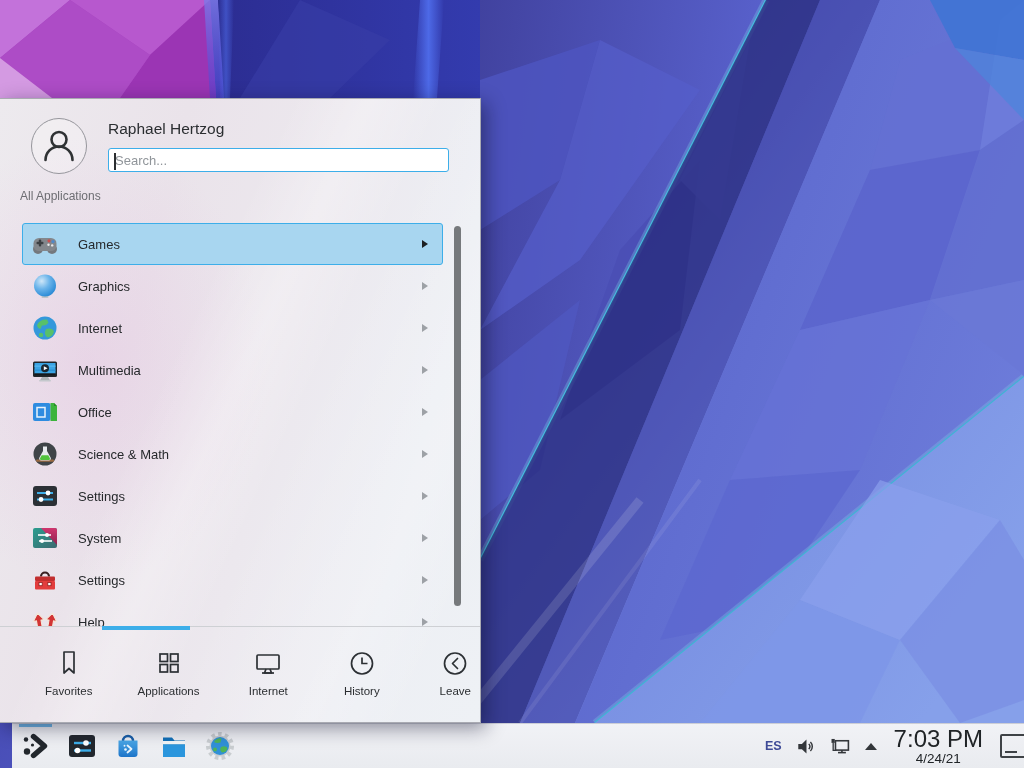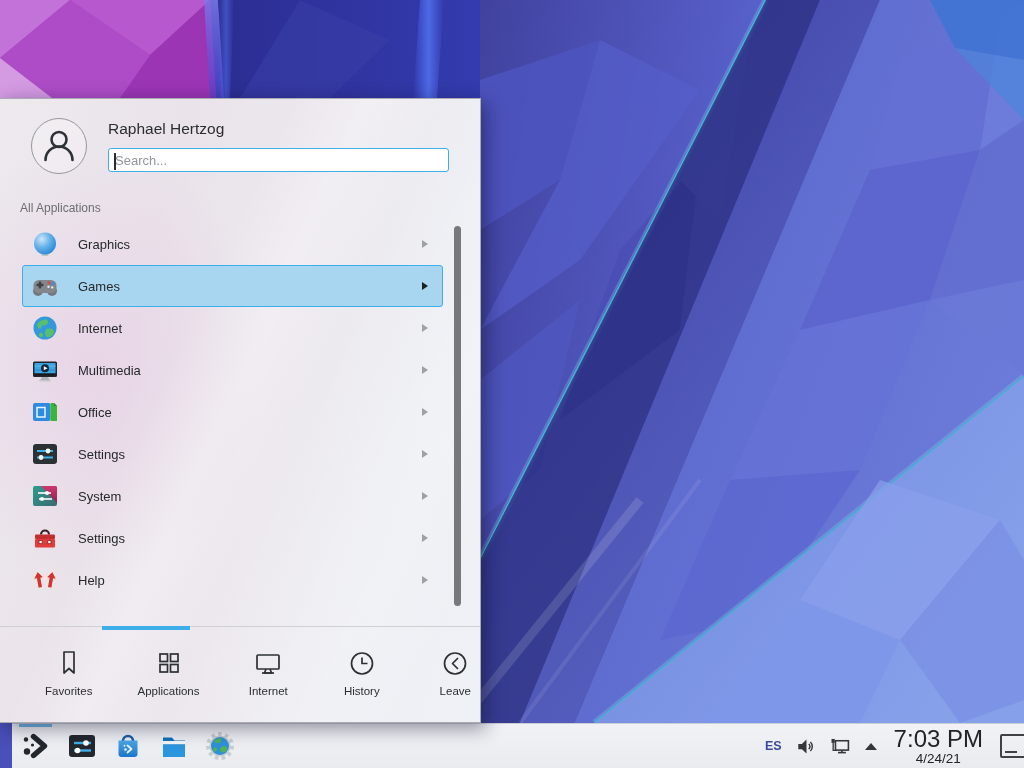--- a/index.html
+++ b/index.html
@@ -32,21 +32,21 @@
   .search-wrap { position:absolute; left:108px; top:49px; width:341px; height:24px; }
   .search-wrap input {
     width:100%; height:100%; box-sizing:border-box;
     border:1px solid #3daee9; border-radius:3px; background:#fff;
     font-family:"Liberation Sans", sans-serif; font-size:13px; color:#2b2e31;
     padding:0 6px; outline:none;
   }
   .search-wrap input::placeholder { color:#90959a; }
   .text-caret { position:absolute; left:6px; top:5px; width:1.5px; height:17px; background:#2b2e31; }
 
-  .section-label { position:absolute; left:20px; top:102px; font-size:12px; color:#6d6d72; }
+  .section-label { position:absolute; left:20px; top:90px; font-size:12px; color:#6d6d72; }
 
   .cat-list { position:absolute; left:22px; top:124px; width:421px; height:403px; overflow:hidden; }
   .cat-row {
     height:42px; display:flex; align-items:center;
     padding:0 14px 0 9px; box-sizing:border-box; border-radius:3px;
     border:1px solid transparent;
   }
   .cat-row.selected { background:#a8d6f0; border-color:#3daee9; }
   .cat-icon { width:26px; height:26px; flex:none; }
   .cat-label { margin-left:20px; font-size:13px; color:#26292c; }
@@ -189,53 +189,53 @@
 
     <div class="search-wrap">
       <input type="text" placeholder="Search..." style="">
       <div class="text-caret"></div>
     </div>
 
     <div class="section-label">All Applications</div>
 
     <div class="cat-list">
 
+      <div class="cat-row selected">
+        <svg class="cat-icon" viewBox="0 0 26 26">
+          <circle cx="6" cy="18" r="5" fill="#74787d"></circle>
+            <circle cx="20" cy="18" r="5" fill="#74787d"></circle>
+          <rect x="1.5" y="7" width="23" height="13" rx="5.5" fill="#83878c"></rect>
+          <rect x="4.5" y="10.8" width="7" height="2.4" rx="1" fill="#3c4044"></rect>
+          <rect x="6.8" y="8.5" width="2.4" height="7" rx="1" fill="#3c4044"></rect>
+          <circle cx="17" cy="9.8" r="1.6" fill="#c94f4f"></circle>
+            <circle cx="21" cy="10.6" r="1.6" fill="#4f88c9"></circle>
+          <circle cx="16.5" cy="13.8" r="1.2" fill="#e8e8e8"></circle>
+            <circle cx="20.2" cy="14.4" r="1.2" fill="#e8e8e8"></circle>
+        </svg>
+        <span class="cat-label">Games</span>
+        <span class="cat-arrow"></span>
+      </div>
+
       <div class="cat-row">
         <svg class="cat-icon" viewBox="0 0 26 26">
           <defs>
               <radialGradient id="ballG" cx="0.35" cy="0.3" r="0.9">
             <stop offset="0" stop-color="#cfe7f8"></stop>
                 <stop offset="0.4" stop-color="#6bb4ea"></stop>
             <stop offset="0.78" stop-color="#2f8ed8"></stop>
                 <stop offset="1" stop-color="#2579bd"></stop>
           </radialGradient>
             </defs>
           <rect x="9.5" y="22.5" width="7" height="2.4" rx="1" fill="#c0c4c8"></rect>
           <circle cx="13" cy="12.5" r="11" fill="url(#ballG)"></circle>
         </svg>
         <span class="cat-label">Graphics</span>
         <span class="cat-arrow"></span>
       </div>
 
-      <div class="cat-row selected">
-        <svg class="cat-icon" viewBox="0 0 26 26">
-          <circle cx="6" cy="18" r="5" fill="#74787d"></circle>
-            <circle cx="20" cy="18" r="5" fill="#74787d"></circle>
-          <rect x="1.5" y="7" width="23" height="13" rx="5.5" fill="#83878c"></rect>
-          <rect x="4.5" y="10.8" width="7" height="2.4" rx="1" fill="#3c4044"></rect>
-          <rect x="6.8" y="8.5" width="2.4" height="7" rx="1" fill="#3c4044"></rect>
-          <circle cx="17" cy="9.8" r="1.6" fill="#c94f4f"></circle>
-            <circle cx="21" cy="10.6" r="1.6" fill="#4f88c9"></circle>
-          <circle cx="16.5" cy="13.8" r="1.2" fill="#e8e8e8"></circle>
-            <circle cx="20.2" cy="14.4" r="1.2" fill="#e8e8e8"></circle>
-        </svg>
-        <span class="cat-label">Games</span>
-        <span class="cat-arrow"></span>
-      </div>
-
       <div class="cat-row">
         <svg class="cat-icon" viewBox="0 0 26 26">
           <circle cx="13" cy="13" r="11.5" fill="#3498db"></circle>
           <path d="M5,10 q3,-6 10,-5.5 l1.5,3 q-2,3.5 -6.5,3 l-1.5,3.5 q-3,-0.5 -3.5,-4 z" fill="#58c06a"></path>
           <path d="M14,14 q5.5,-1.5 8,2 q-0.5,5 -6,6.5 q-5,-2 -2,-8.5 z" fill="#58c06a"></path>
           <circle cx="9" cy="20" r="2.2" fill="#58c06a"></circle>
         </svg>
         <span class="cat-label">Internet</span>
         <span class="cat-arrow"></span>
       </div>
@@ -260,20 +260,30 @@
         <svg class="cat-icon" viewBox="0 0 26 26">
           <rect x="1" y="4" width="17.5" height="18" rx="2" fill="#2e8ce0"></rect>
           <rect x="5" y="8.5" width="8" height="9.5" fill="none" stroke="#e9f3fb" stroke-width="1.5"></rect>
           <path d="M18.5,4 h3.5 l3,3 v15 h-6.5 z" fill="#3cb43c"></path>
           <path d="M22,4 l3,3 h-3 z" fill="#2a8a2a"></path>
         </svg>
         <span class="cat-label">Office</span>
         <span class="cat-arrow"></span>
       </div>
 
+      <div class="cat-row">
+        <svg class="cat-icon" viewBox="0 0 26 26">
+          <circle cx="13" cy="13" r="11.5" fill="#3f4448"></circle>
+          <rect x="4" y="18.5" width="18" height="2.2" rx="1" fill="#9a6a42"></rect>
+          <path d="M11,5.5 h4 v4.5 l3.6,6.5 a2,2 0 0 1 -1.8,3 h-7.6 a2,2 0 0 1 -1.8,-3 l3.6,-6.5 z" fill="#e8ecef"></path>
+          <path d="M9.7,14.2 l-1.5,2.8 a1.4,1.4 0 0 0 1.2,2.1 h7.2 a1.4,1.4 0 0 0 1.2,-2.1 l-1.5,-2.8 z" fill="#52c43e"></path>
+        </svg>
+        <span class="cat-label">Science &amp; Math</span>
+        <span class="cat-arrow"></span>
+      </div>
 
       <div class="cat-row">
         <svg class="cat-icon" viewBox="0 0 26 26">
           <rect x="1" y="3" width="24" height="20" rx="3" fill="#2b3035"></rect>
           <line x1="5" y1="10" x2="21" y2="10" stroke="#3daee9" stroke-width="2"></line>
           <circle cx="16" cy="10" r="2.4" fill="#ffffff"></circle>
           <line x1="5" y1="16.5" x2="21" y2="16.5" stroke="#3daee9" stroke-width="2"></line>
           <circle cx="9" cy="16.5" r="2.4" fill="#ffffff"></circle>
         </svg>
         <span class="cat-label">Settings</span>

